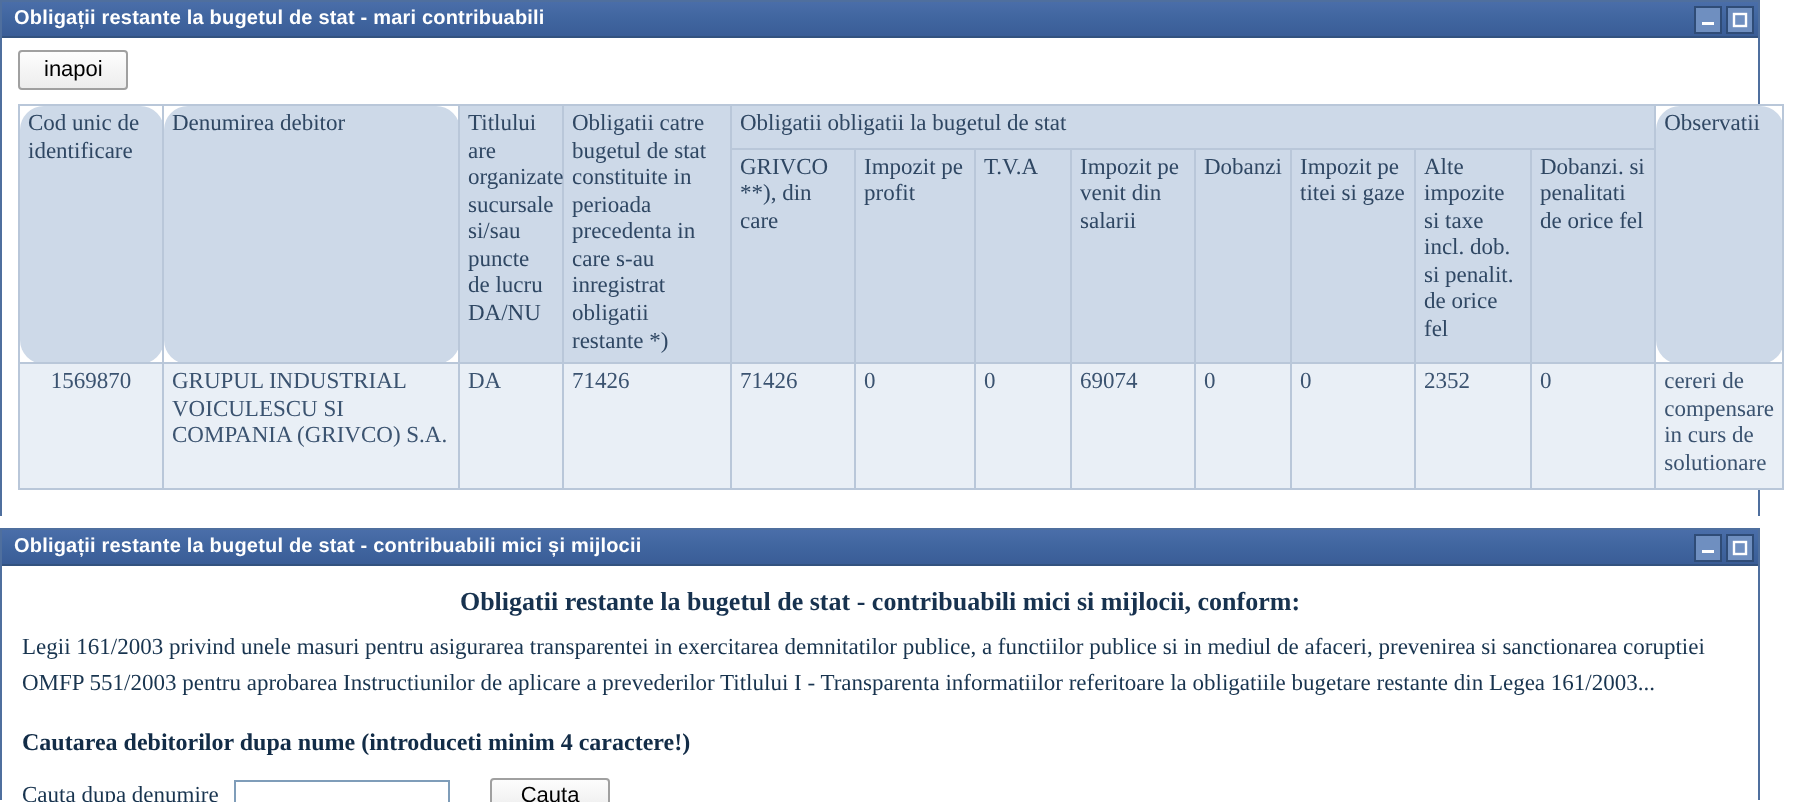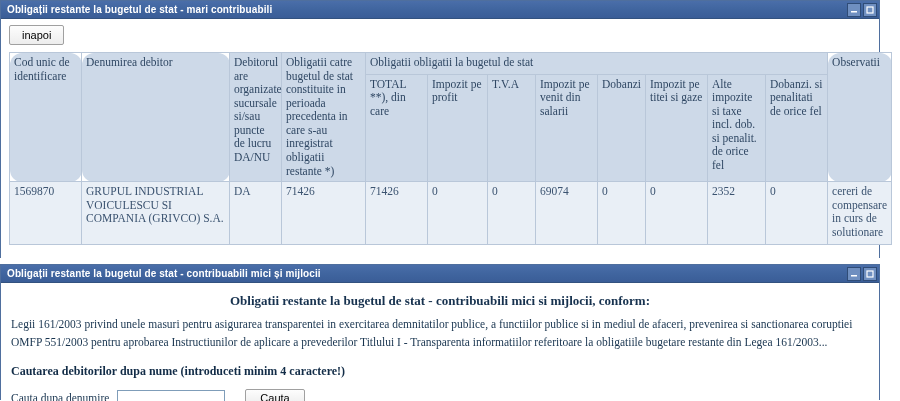--- a/index.html
+++ b/index.html
@@ -103,21 +103,21 @@
     background: #cdd9e8;
     font-weight: normal;
     text-align: left;
     color: #2f4763;
   }
   th.grp {
     text-align: center;
   }
   th.vmid { vertical-align: middle; border-radius: 12px; }
   td.cell { background: #e9eff6; height: 56px; }
-  td.center { }
+  td.center { text-align: center; }
 
   
   #win2 { top: 264px; height: 136px; }
   .w2body {
     background: #ffffff;
     height: calc(100% - 17px);
     box-sizing: border-box;
     padding: 8px 10px;
     font-family: "Liberation Serif", serif;
     font-size: 11.5px;
@@ -207,27 +207,27 @@
           <col style="width:48px">
           <col style="width:62px">
           <col style="width:58px">
           <col style="width:62px">
           <col style="width:64px">
         </colgroup>
         <thead>
           <tr>
             <th rowspan="2" class="vmid">Cod unic de identificare</th>
             <th rowspan="2" class="vmid">Denumirea debitor</th>
-            <th rowspan="2">Debitorul are organizate sucursale si/sau puncte de lucru DA/NU</th>
+            <th rowspan="2">Titlului are organizate sucursale si/sau puncte de lucru DA/NU</th>
             <th rowspan="2">Obligatii catre bugetul de stat constituite in perioada precedenta in care s-au inregistrat obligatii restante *)</th>
             <th colspan="8" class="grp">Obligatii obligatii la bugetul de stat</th>
             <th rowspan="2" class="vmid">Observatii</th>
           </tr>
           <tr>
-            <th>TOTAL **), din care</th>
+            <th>GRIVCO **), din care</th>
             <th>Impozit pe profit</th>
             <th>T.V.A</th>
             <th>Impozit pe venit din salarii</th>
             <th>Dobanzi</th>
             <th>Impozit pe titei si gaze</th>
             <th>Alte impozite si taxe incl. dob. si penalit. de orice fel</th>
             <th>Dobanzi. si penalitati de orice fel</th>
           </tr>
         </thead>
         <tbody>

